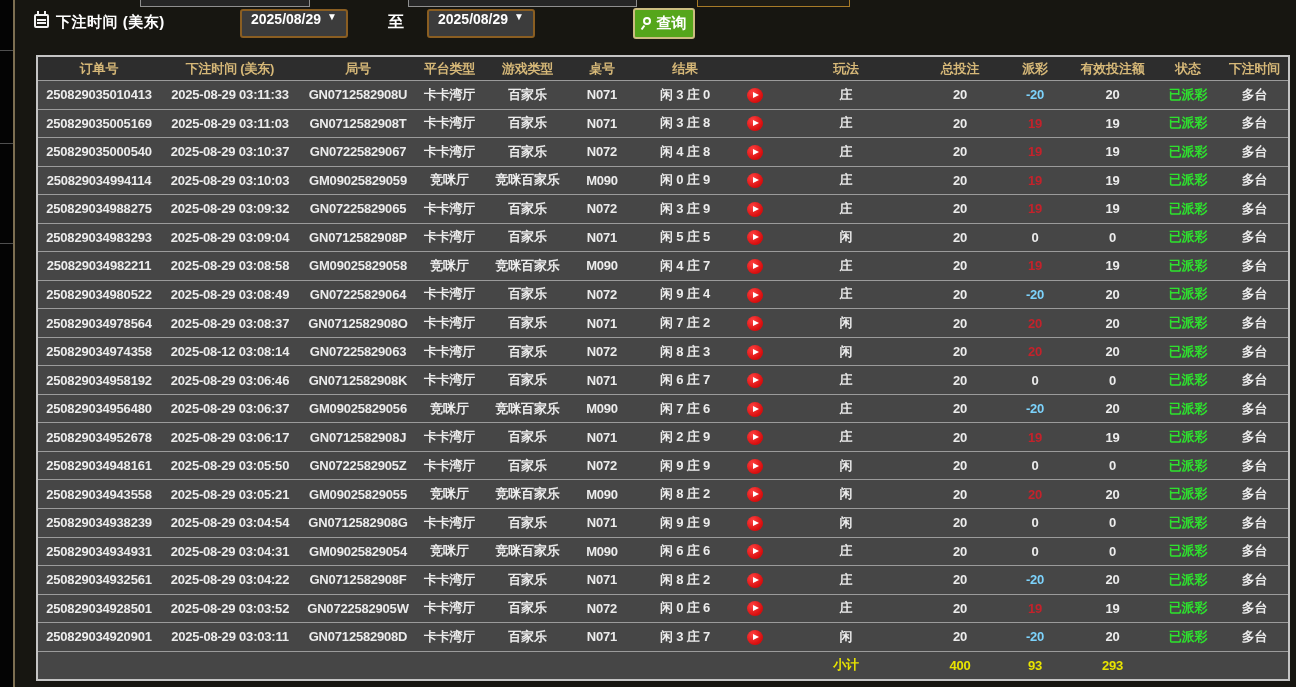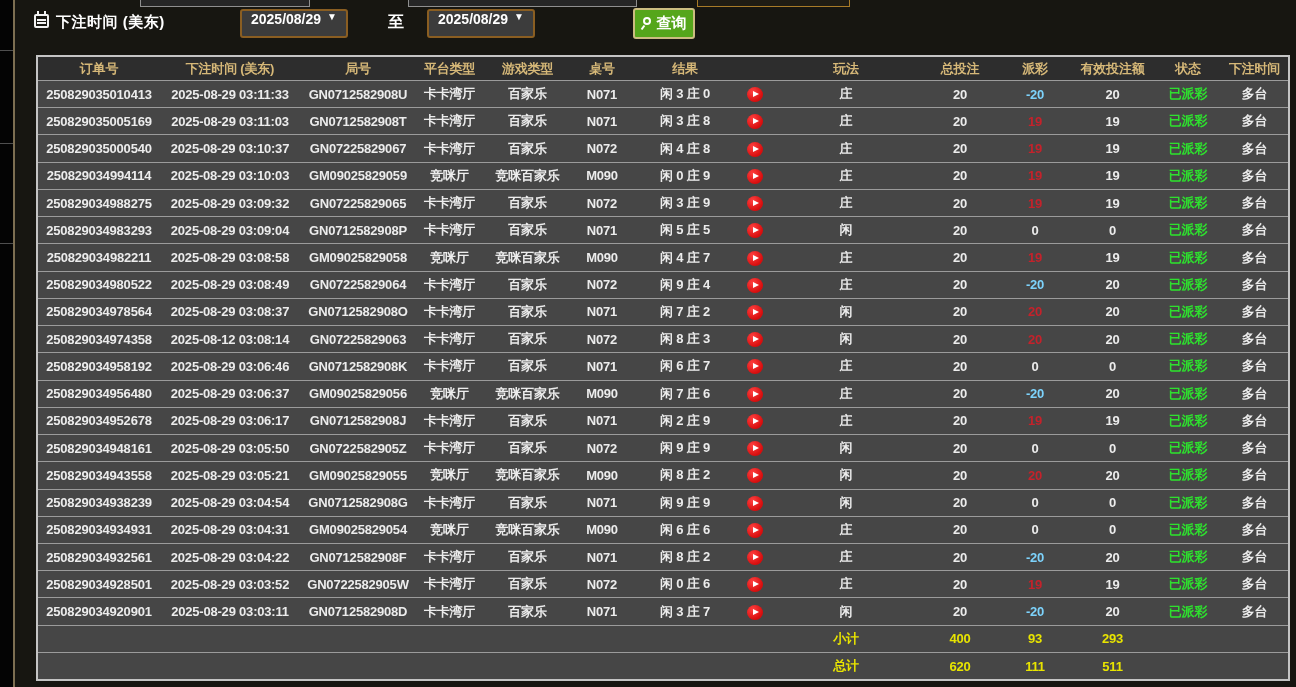--- a/index.html
+++ b/index.html
@@ -445,19 +445,13 @@
       <div class="cell">20</div>
       <div class="cell status">已派彩</div>
       <div class="cell">多台</div>
     </div>
     <div class="trow srow">
     <div class="cell gc9">小计</div>
     <div class="cell gc10">400</div>
     <div class="cell gc11">93</div>
     <div class="cell gc12">293</div>
   </div>
-  <div class="trow srow">
-    <div class="cell gc9">总计</div>
-    <div class="cell gc10">620</div>
-    <div class="cell gc11">111</div>
-    <div class="cell gc12">511</div>
-  </div>
 </div>
 
 </body></html>

